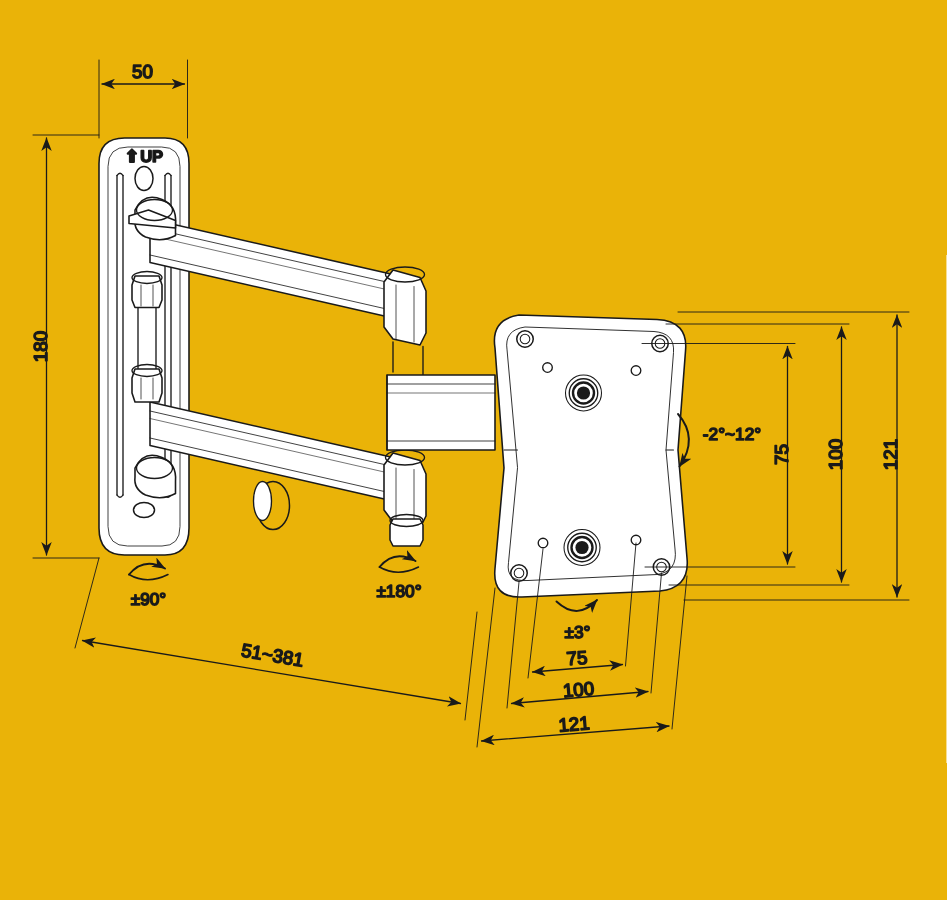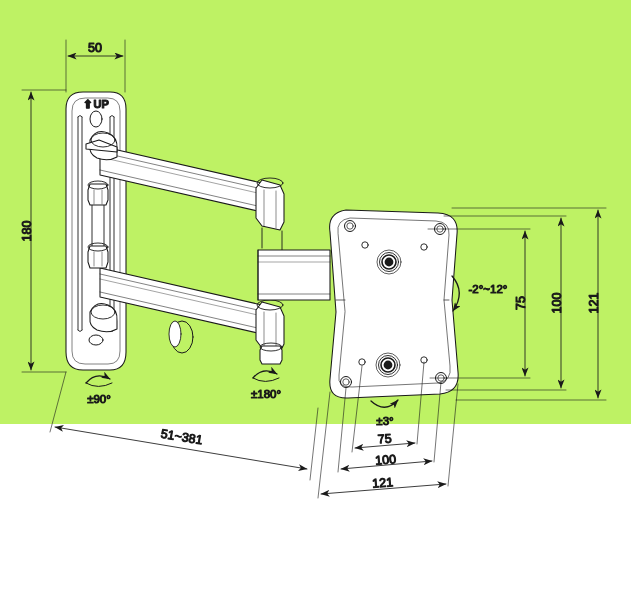--- a/index.html
+++ b/index.html
@@ -1,18 +1,18 @@
 <!DOCTYPE html>
 <html><head>
 <meta charset="utf-8">
 <style>
   html,body{margin:0;padding:0;background:#ffffff;}
   body{width:631px;height:600px;overflow:hidden;
        font-family:"Liberation Sans",sans-serif;}
-  #stage{position:relative;width:631px;height:424px;background:#bef264;}
+  #stage{position:relative;width:631px;height:600px;background:#eab308;}
   svg{display:block;}
   .dimtxt{font-family:"Liberation Sans",sans-serif;font-size:12.5px;fill:#1a1a1a;}
   .angtxt{font-family:"Liberation Sans",sans-serif;font-size:11.5px;fill:#1a1a1a;}
   .uptxt{font-family:"Liberation Sans",sans-serif;font-size:11px;font-weight:bold;fill:#111;}
 </style>
 </head>
 <body>
 
 <div id="stage">
 <svg width="631" height="600" viewBox="0 0 631 600">

